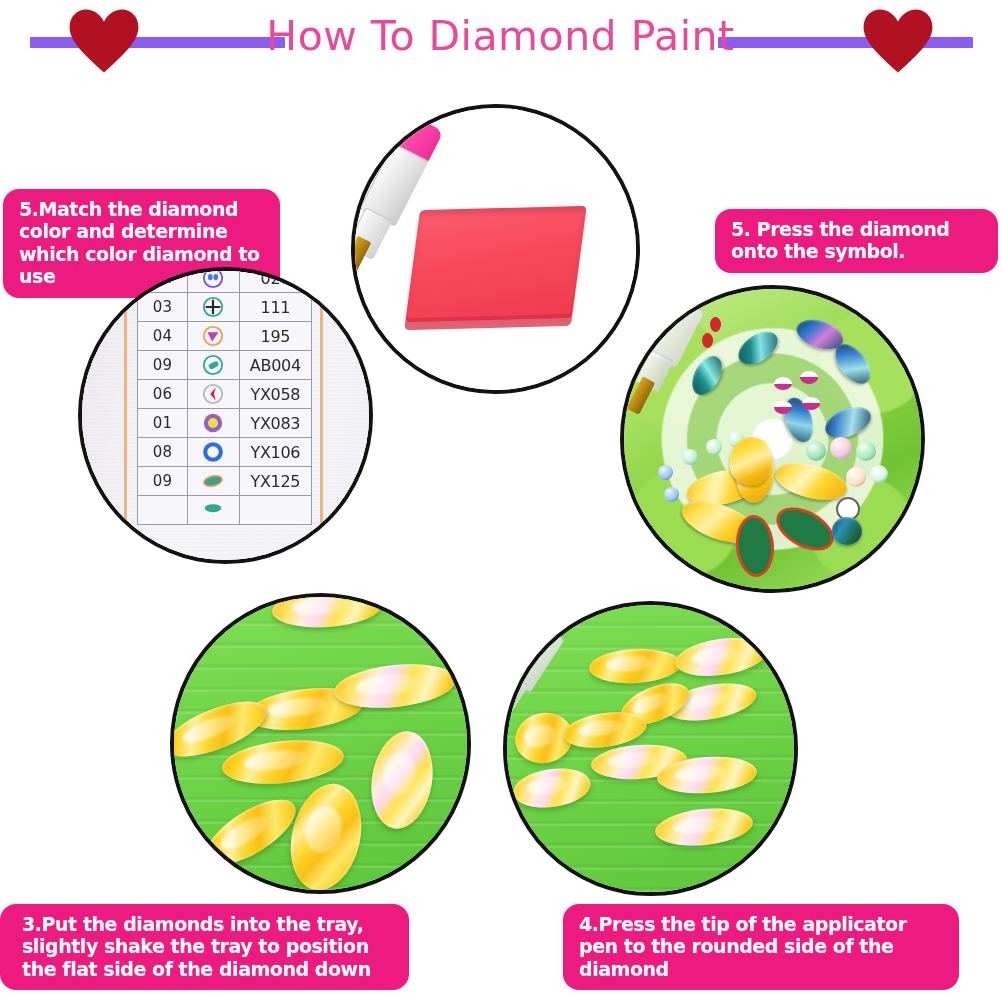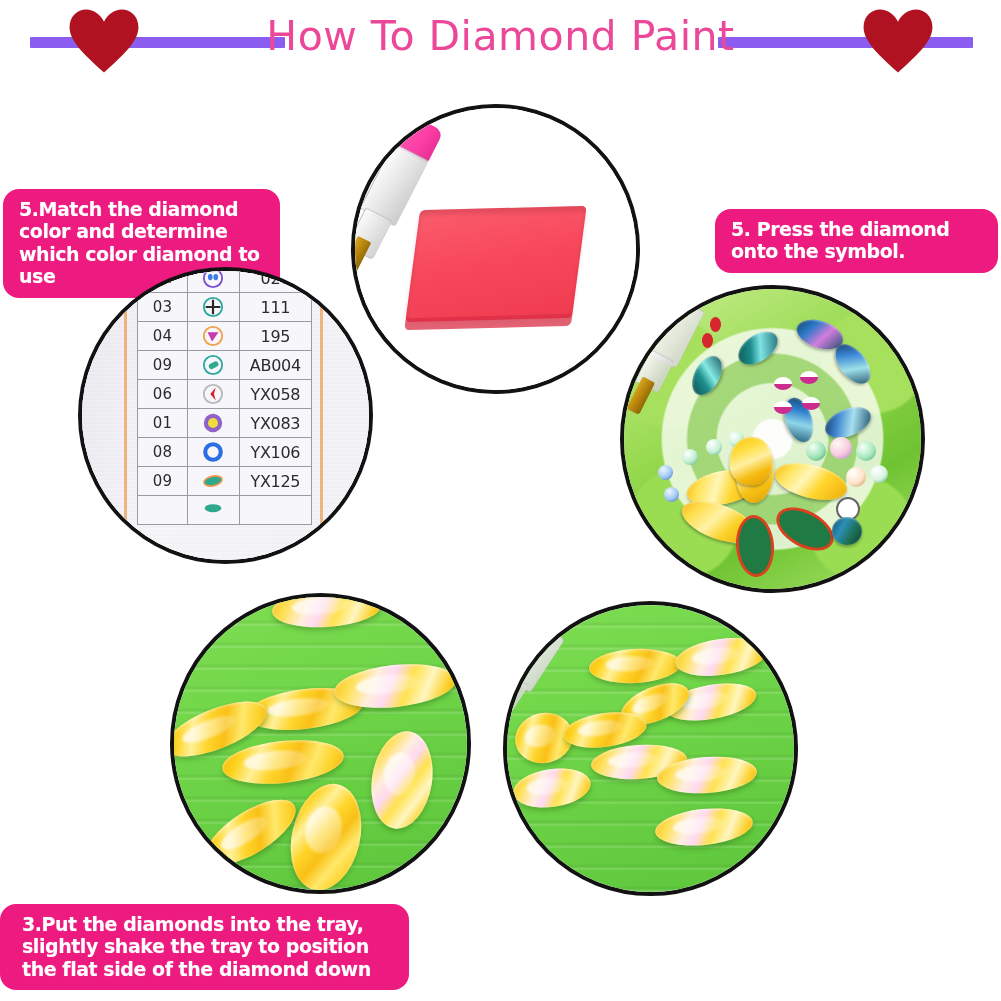--- a/index.html
+++ b/index.html
@@ -270,20 +270,21 @@
         <path d="M50 90 C18 62 2 44 2 27 C2 11 13 2 25 2 C36 2 45 9 50 19 C55 9 64 2 75 2 C87 2 98 11 98 27 C98 44 82 62 50 90 Z" fill="#B01221"></path>
       </svg>
     </div>
 
     <div id="title">How To Diamond Paint</div>
   </div>
 
   <div class="badge" id="badge-2">5.Match the diamond color and determine which color diamond to use</div>
   <div class="badge" id="badge-5">5.  Press the diamond onto the symbol.</div>
   <div class="badge" id="badge-3">3.Put the diamonds into the tray, slightly shake the tray to position the flat side of the diamond down</div>
+  <div class="badge" id="badge-4">4.Press the tip of the applicator pen to the rounded side of the diamond</div>
 
   <div class="circle" id="circle-1">
     <div class="circle-inner gel-scene">
       <div class="gel-pad"></div>
       <div class="pen">
         <div class="pen-cap"></div>
         <div class="pen-body"></div>
         <div class="pen-neck"></div>
         <div class="pen-tip"></div>
       </div>

